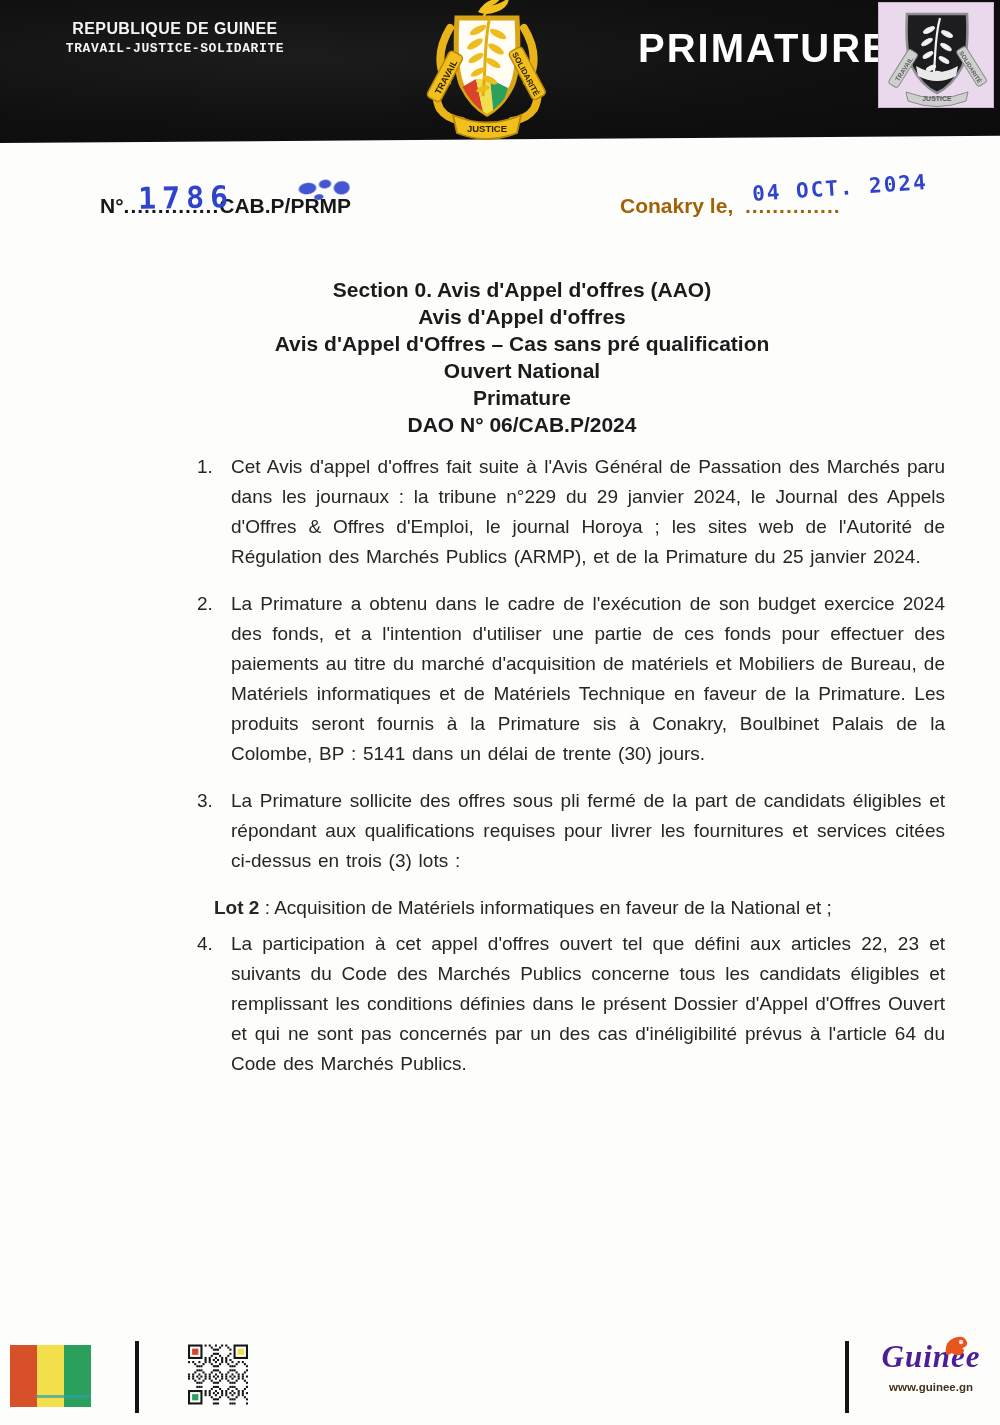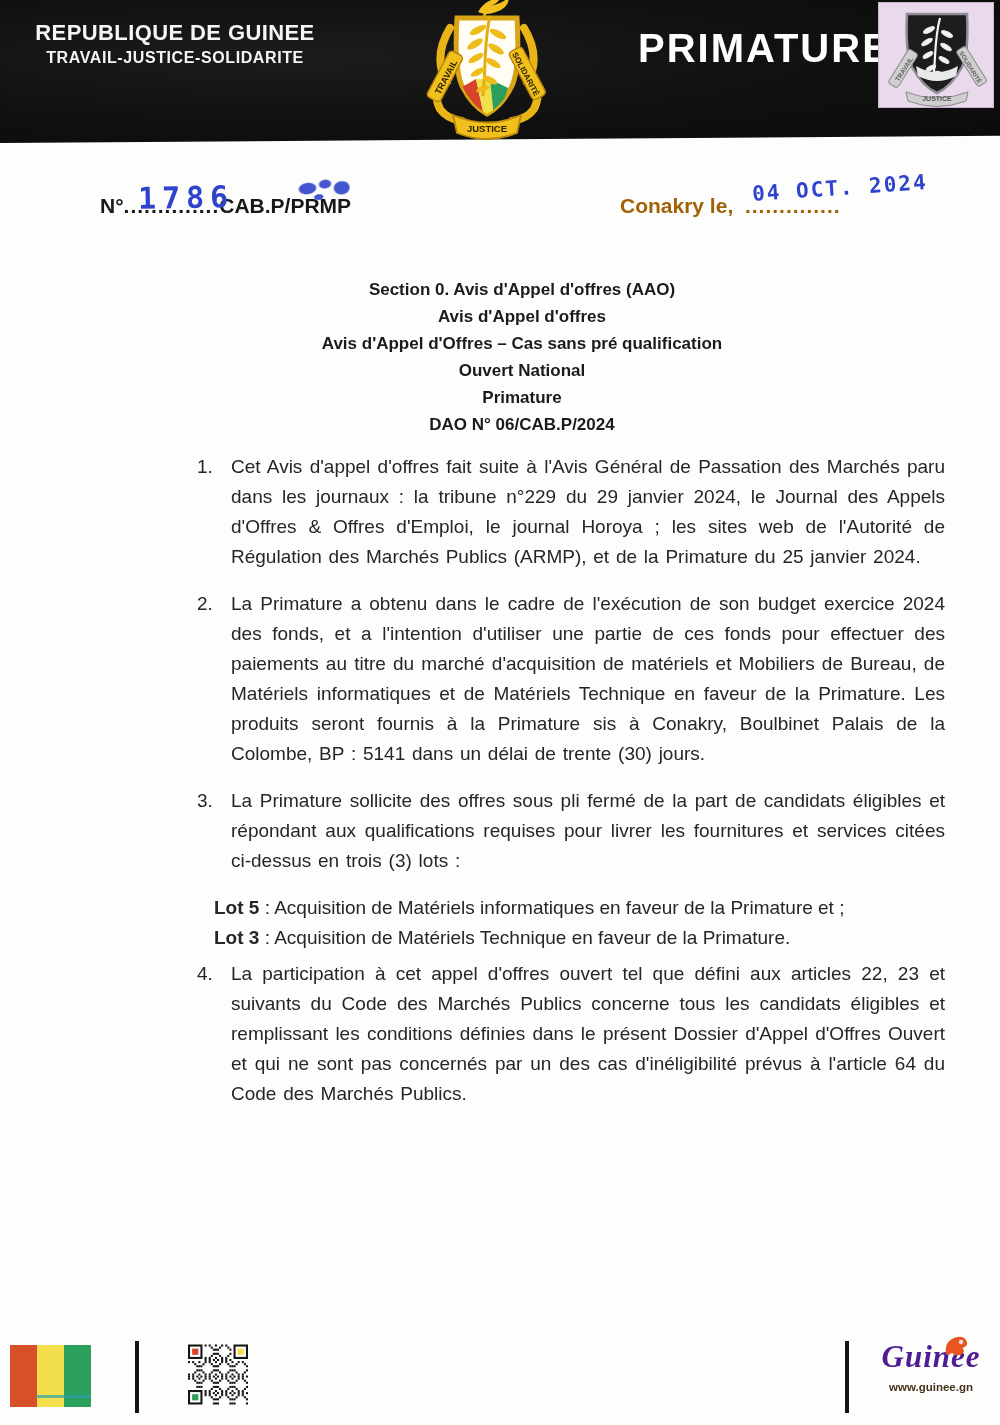--- a/index.html
+++ b/index.html
@@ -10,22 +10,22 @@
     background:#fdfdfb; overflow:hidden; color:#242424;
   }
 
   
   .band {
     position:absolute; left:0; top:0; width:1000px; height:143px;
     background:radial-gradient(ellipse at 30% 40%, #1c1c1c 0%, #101010 55%, #0b0b0b 100%);
     clip-path:polygon(0 0, 100% 0, 100% 95%, 0 100%);
   }
   .band-left { position:absolute; left:30px; top:20px; width:290px; text-align:center; color:#f5f5f5; }
-  .rep-title { font-size:22px; font-weight:800; letter-spacing:.4px; white-space:nowrap; }
-  .rep-motto { font-size:16px; font-weight:700; letter-spacing:.6px; margin-top:3px; white-space:nowrap; }
+  .rep-title { font-size:16px; font-weight:800; letter-spacing:.4px; white-space:nowrap; }
+  .rep-motto { font-size:13px; font-weight:700; letter-spacing:.6px; margin-top:3px; white-space:nowrap;font-family:Liberation Mono, monospace; }
   .primature-title { position:absolute; left:638px; top:26px; color:#ffffff; font-size:40px; font-weight:800; letter-spacing:2px; white-space:nowrap; }
   .arms { position:absolute; left:426px; top:-4px; width:122px; height:150px; }
   .corner-stamp { position:absolute; left:878px; top:2px; width:116px; height:106px; }
 
   
   .ref-left { position:absolute; left:100px; top:194px; font-size:21px; font-weight:700; color:#171717; white-space:nowrap; }
   .ref-dots, .date-dots { font-weight:800; letter-spacing:1px; }
   .stamped-number {
     position:absolute; left:138px; top:180px; color:#2f43cd;
     font-size:30px; font-weight:700; letter-spacing:6px; transform:rotate(-1deg);
@@ -41,21 +41,21 @@
   }
   .date-block { position:absolute; left:620px; top:194px; font-size:21px; font-weight:700; color:#a16207; white-space:nowrap; }
   .stamped-date {
     position:absolute; left:752px; top:176px; color:#2f43cd;
     font-size:21px; font-weight:700; letter-spacing:2px; transform:rotate(-4deg);
     font-family:"DejaVu Sans Mono", monospace; white-space:nowrap;
   }
 
   
   .title-block { position:absolute; left:0; top:276px; width:1000px; text-align:center; color:#1b1b1b; }
-  .title-block div { font-size:17px; font-weight:700; line-height:27px;padding-left:44px; }
+  .title-block div { font-size:21px; font-weight:700; line-height:27px;padding-left:44px; }
 
   
   .content { position:absolute; left:193px; top:452px; width:752px; font-size:19px; line-height:30px; color:#262626; }
   .para { position:relative; padding-left:38px; margin-bottom:17px; text-align:justify; word-spacing:1.5px; }
   .para .num { position:absolute; left:4px; top:0; }
   .lots { margin-left:21px; margin-bottom:6px; text-align:left; }
   .lot { padding-left:45px; text-indent:-45px; }
   .lot.first { padding-left:4px; text-indent:0; }
   .lot b { font-weight:700; }
 
@@ -175,22 +175,21 @@
     </div>
     <div class="para">
       <span class="num">2.</span>
       <span>La Primature a obtenu dans le cadre de l'exécution de son budget exercice 2024 des fonds, et a l'intention d'utiliser une partie de ces fonds pour effectuer des paiements au titre du marché d'acquisition de matériels et Mobiliers de Bureau, de Matériels informatiques et de Matériels Technique en faveur de la Primature. Les produits seront fournis à la Primature sis à Conakry, Boulbinet Palais de la Colombe, BP : 5141 dans un délai de trente (30) jours.</span>
     </div>
     <div class="para">
       <span class="num">3.</span>
       <span>La Primature sollicite des offres sous pli fermé de la part de candidats éligibles et répondant aux qualifications requises pour livrer les fournitures et services citées ci-dessus en trois (3) lots :</span>
     </div>
     <div class="lots">
-      <div class="lot"><b>Lot 5</b><span> : Acquisition de Matériels informatiques en faveur de la Primature et ;</span></div>
-      <div class="lot"><b>Lot 3</b><span> : Acquisition de Matériels Technique en faveur de la Primature.</span></div>
+      <div class="lot"><b>Lot 2</b><span> : Acquisition de Matériels informatiques en faveur de la National et ;</span></div>
     </div>
     <div class="para">
       <span class="num">4.</span>
       <span>La participation à cet appel d'offres ouvert tel que défini aux articles 22, 23 et suivants du Code des Marchés Publics concerne tous les candidats éligibles et remplissant les conditions définies dans le présent Dossier d'Appel d'Offres Ouvert et qui ne sont pas concernés par un des cas d'inéligibilité prévus à l'article 64 du Code des Marchés Publics.</span>
     </div>
   </div>
 
   <div class="flag">
     <div class="flag-red"></div>
       <div class="flag-yellow"></div>

